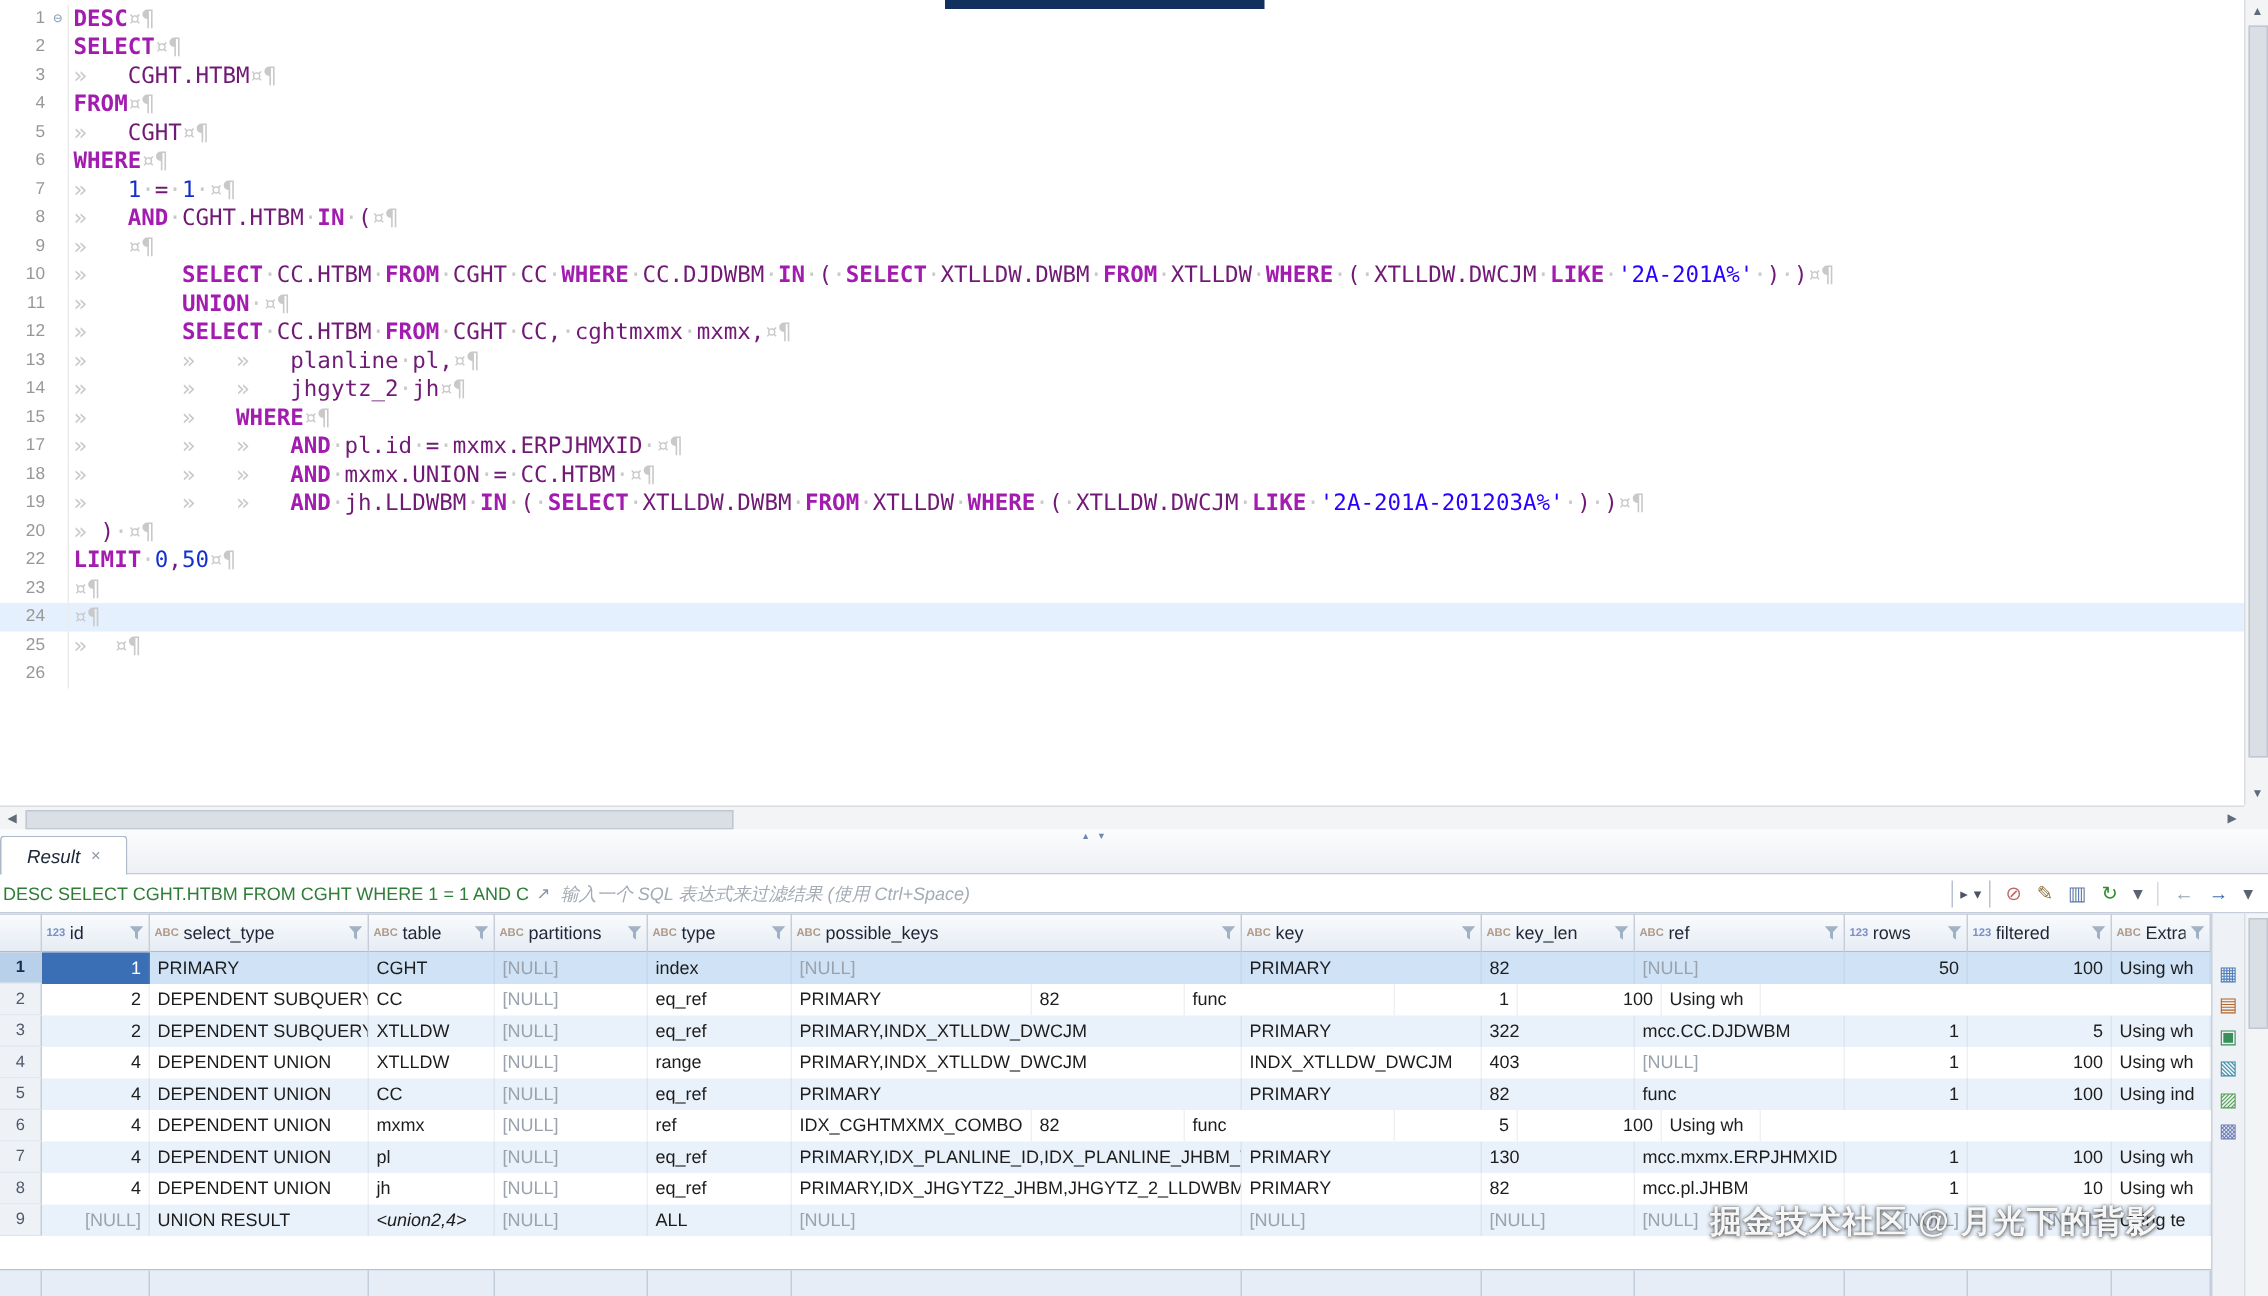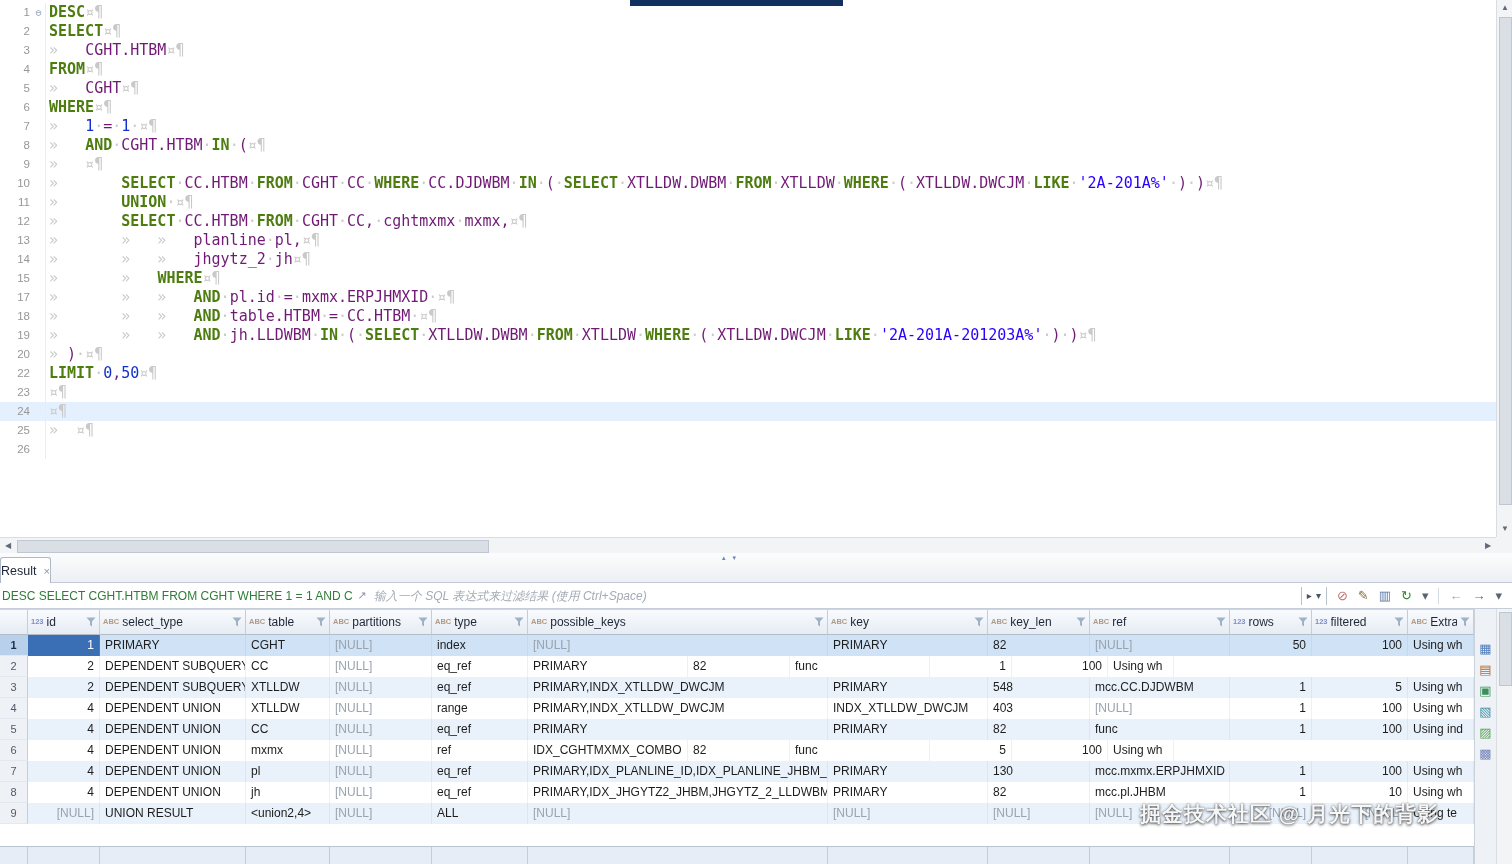--- a/index.html
+++ b/index.html
@@ -13,44 +13,44 @@
   .editor{position:absolute;left:0;top:0;width:1496px;height:537px;background:#fff;
           overflow:hidden;padding-top:3px;box-sizing:border-box;}
   .line{display:flex;width:1496px;height:19px;line-height:19px;white-space:pre;
         font-family:"DejaVu Sans Mono",monospace;font-size:15px;}
   .line.current{background:#e4f0fd;}
   .lnum{flex:0 0 30px;text-align:right;color:#979797;font-size:11.5px;
         font-family:"Liberation Sans",sans-serif;padding-right:2px;}
   .fold{flex:0 0 13px;color:#8fa3b8;font-size:10px;text-align:center;
         border-right:1px solid #ececec;margin-right:3px;}
   .codeline{white-space:pre;}
-  .t-k{color:#4d7c0f;font-weight:bold;}
+  .t-k{color:#a21caf;font-weight:bold;}
   .t-p{color:#701a75;}
   .t-n{color:#1330cc;}
   .t-s{color:#2a00ff;}
   .t-w{color:#c9c9c9;}
 
   
   .vscroll{position:absolute;left:1496px;top:0;width:16px;height:537px;background:#f2f4f6;border-left:1px solid #d9dde2;box-sizing:border-box;}
   .hscroll{position:absolute;left:0;top:537px;width:1496px;height:16px;background:#f2f4f6;border-top:1px solid #d9dde2;box-sizing:border-box;}
   .sb-corner{position:absolute;left:1496px;top:537px;width:16px;height:16px;background:#f2f4f6;}
   .sb-arrow{position:absolute;color:#5f6b7a;font-size:8px;width:16px;height:16px;text-align:center;line-height:16px;}
   .sb-top{top:0;left:0;}.sb-bottom{bottom:0;left:0;}
   .sb-left{left:0;top:0;}.sb-right{right:0;top:0;}
   .vthumb{position:absolute;left:2px;top:17px;width:11px;height:486px;background:#dadfe5;border:1px solid #c0c7d0;}
   .hthumb{position:absolute;left:17px;top:2px;height:11px;width:470px;background:#dadfe5;border:1px solid #c0c7d0;}
   .gvscroll{position:absolute;left:1496px;top:609px;width:16px;height:255px;background:#f2f4f6;border-left:1px solid #d9dde2;box-sizing:border-box;}
   .gvthumb{position:absolute;left:2px;top:3px;width:11px;height:72px;background:#dadfe5;border:1px solid #c0c7d0;}
 
   
   .tabstrip{position:absolute;left:0;top:553px;width:1512px;height:30px;
             background:linear-gradient(#fbfcfd,#edf0f4);border-bottom:1px solid #c2cad6;box-sizing:border-box;}
-  .tab{position:absolute;left:0;top:4px;height:26px;padding:0 0;background:#fff;
+  .tab{position:absolute;left:0;top:4px;height:26px;padding:0 17px;background:#fff;
        border:1px solid #aeb8c6;border-bottom:none;border-radius:3px 3px 0 0;
-       display:flex;align-items:center;gap:7px;font-size:12.5px;color:#20293a;}
+       display:flex;align-items:center;gap:7px;font-size:12.5px;color:#20293a;font-style:italic;}
   .tab-close{color:#8b95a3;font-size:11px;cursor:default;}
   .sash{position:absolute;left:722px;top:0;display:flex;gap:7px;color:#6d87ad;font-size:7px;line-height:10px;}
 
   
   .filterbar{position:absolute;left:0;top:583px;width:1512px;height:26px;background:#fff;
              border-bottom:1px solid #c4cdd9;display:flex;align-items:center;box-sizing:border-box;}
   .query{margin-left:2px;font-size:12px;color:#2e7d36;white-space:nowrap;}
   .expand{font-size:11px;color:#8a96a6;margin:0 5px;}
   .filter-input{flex:1;height:20px;border:0;outline:0;font-size:12px;color:#333;
                 font-family:"Liberation Sans",sans-serif;background:transparent;}
@@ -116,21 +116,21 @@
         <div class="line"><span class="lnum">7</span><span class="fold"></span><span class="codeline"><span class="t-w">»   </span><span class="t-n">1</span><span class="t-w">·</span><span class="t-p">=</span><span class="t-w">·</span><span class="t-n">1</span><span class="t-w">·¤¶</span></span></div>
         <div class="line"><span class="lnum">8</span><span class="fold"></span><span class="codeline"><span class="t-w">»   </span><span class="t-k">AND</span><span class="t-w">·</span><span class="t-p">CGHT.HTBM</span><span class="t-w">·</span><span class="t-k">IN</span><span class="t-w">·</span><span class="t-p">(</span><span class="t-w">¤¶</span></span></div>
         <div class="line"><span class="lnum">9</span><span class="fold"></span><span class="codeline"><span class="t-w">»   ¤¶</span></span></div>
         <div class="line"><span class="lnum">10</span><span class="fold"></span><span class="codeline"><span class="t-w">»       </span><span class="t-k">SELECT</span><span class="t-w">·</span><span class="t-p">CC.HTBM</span><span class="t-w">·</span><span class="t-k">FROM</span><span class="t-w">·</span><span class="t-p">CGHT</span><span class="t-w">·</span><span class="t-p">CC</span><span class="t-w">·</span><span class="t-k">WHERE</span><span class="t-w">·</span><span class="t-p">CC.DJDWBM</span><span class="t-w">·</span><span class="t-k">IN</span><span class="t-w">·</span><span class="t-p">(</span><span class="t-w">·</span><span class="t-k">SELECT</span><span class="t-w">·</span><span class="t-p">XTLLDW.DWBM</span><span class="t-w">·</span><span class="t-k">FROM</span><span class="t-w">·</span><span class="t-p">XTLLDW</span><span class="t-w">·</span><span class="t-k">WHERE</span><span class="t-w">·</span><span class="t-p">(</span><span class="t-w">·</span><span class="t-p">XTLLDW.DWCJM</span><span class="t-w">·</span><span class="t-k">LIKE</span><span class="t-w">·</span><span class="t-s">'2A-201A%'</span><span class="t-w">·</span><span class="t-p">)</span><span class="t-w">·</span><span class="t-p">)</span><span class="t-w">¤¶</span></span></div>
         <div class="line"><span class="lnum">11</span><span class="fold"></span><span class="codeline"><span class="t-w">»       </span><span class="t-k">UNION</span><span class="t-w">·¤¶</span></span></div>
         <div class="line"><span class="lnum">12</span><span class="fold"></span><span class="codeline"><span class="t-w">»       </span><span class="t-k">SELECT</span><span class="t-w">·</span><span class="t-p">CC.HTBM</span><span class="t-w">·</span><span class="t-k">FROM</span><span class="t-w">·</span><span class="t-p">CGHT</span><span class="t-w">·</span><span class="t-p">CC,</span><span class="t-w">·</span><span class="t-p">cghtmxmx</span><span class="t-w">·</span><span class="t-p">mxmx,</span><span class="t-w">¤¶</span></span></div>
         <div class="line"><span class="lnum">13</span><span class="fold"></span><span class="codeline"><span class="t-w">»       »   »   </span><span class="t-p">planline</span><span class="t-w">·</span><span class="t-p">pl,</span><span class="t-w">¤¶</span></span></div>
         <div class="line"><span class="lnum">14</span><span class="fold"></span><span class="codeline"><span class="t-w">»       »   »   </span><span class="t-p">jhgytz_2</span><span class="t-w">·</span><span class="t-p">jh</span><span class="t-w">¤¶</span></span></div>
         <div class="line"><span class="lnum">15</span><span class="fold"></span><span class="codeline"><span class="t-w">»       »   </span><span class="t-k">WHERE</span><span class="t-w">¤¶</span></span></div>
         <div class="line"><span class="lnum">17</span><span class="fold"></span><span class="codeline"><span class="t-w">»       »   »   </span><span class="t-k">AND</span><span class="t-w">·</span><span class="t-p">pl.id</span><span class="t-w">·</span><span class="t-p">=</span><span class="t-w">·</span><span class="t-p">mxmx.ERPJHMXID</span><span class="t-w">·¤¶</span></span></div>
-        <div class="line"><span class="lnum">18</span><span class="fold"></span><span class="codeline"><span class="t-w">»       »   »   </span><span class="t-k">AND</span><span class="t-w">·</span><span class="t-p">table.HTBM</span><span class="t-w">·</span><span class="t-p">=</span><span class="t-w">·</span><span class="t-p">CC.HTBM</span><span class="t-w">·¤¶</span></span></div>
+        <div class="line"><span class="lnum">18</span><span class="fold"></span><span class="codeline"><span class="t-w">»       »   »   </span><span class="t-k">AND</span><span class="t-w">·</span><span class="t-p">mxmx.UNION</span><span class="t-w">·</span><span class="t-p">=</span><span class="t-w">·</span><span class="t-p">CC.HTBM</span><span class="t-w">·¤¶</span></span></div>
         <div class="line"><span class="lnum">19</span><span class="fold"></span><span class="codeline"><span class="t-w">»       »   »   </span><span class="t-k">AND</span><span class="t-w">·</span><span class="t-p">jh.LLDWBM</span><span class="t-w">·</span><span class="t-k">IN</span><span class="t-w">·</span><span class="t-p">(</span><span class="t-w">·</span><span class="t-k">SELECT</span><span class="t-w">·</span><span class="t-p">XTLLDW.DWBM</span><span class="t-w">·</span><span class="t-k">FROM</span><span class="t-w">·</span><span class="t-p">XTLLDW</span><span class="t-w">·</span><span class="t-k">WHERE</span><span class="t-w">·</span><span class="t-p">(</span><span class="t-w">·</span><span class="t-p">XTLLDW.DWCJM</span><span class="t-w">·</span><span class="t-k">LIKE</span><span class="t-w">·</span><span class="t-s">'2A-201A-201203A%'</span><span class="t-w">·</span><span class="t-p">)</span><span class="t-w">·</span><span class="t-p">)</span><span class="t-w">¤¶</span></span></div>
         <div class="line"><span class="lnum">20</span><span class="fold"></span><span class="codeline"><span class="t-w">» </span><span class="t-p">)</span><span class="t-w">·¤¶</span></span></div>
         <div class="line"><span class="lnum">22</span><span class="fold"></span><span class="codeline"><span class="t-k">LIMIT</span><span class="t-w">·</span><span class="t-n">0</span><span class="t-p">,</span><span class="t-n">50</span><span class="t-w">¤¶</span></span></div>
         <div class="line"><span class="lnum">23</span><span class="fold"></span><span class="codeline"><span class="t-w">¤¶</span></span></div>
         <div class="line current"><span class="lnum">24</span><span class="fold"></span><span class="codeline"><span class="t-w">¤¶</span></span></div>
         <div class="line"><span class="lnum">25</span><span class="fold"></span><span class="codeline"><span class="t-w">»  ¤¶</span></span></div>
         <div class="line"><span class="lnum">26</span><span class="fold"></span><span class="codeline"></span></div>
       </div>
   </div>
 
@@ -301,21 +301,21 @@
         </div>
         <div class="g-row row-even">
           <div class="g-gutter">3</div>
           <div class="g-cell" style="width: 72px; text-align: right;">2</div>
           <div class="g-cell" style="width: 146px;">DEPENDENT SUBQUERY</div>
           <div class="g-cell" style="width: 84px;">XTLLDW</div>
           <div class="g-cell null" style="width: 102px;">[NULL]</div>
           <div class="g-cell" style="width: 96px;">eq_ref</div>
           <div class="g-cell" style="width: 300px;">PRIMARY,INDX_XTLLDW_DWCJM</div>
           <div class="g-cell" style="width: 160px;">PRIMARY</div>
-          <div class="g-cell" style="width: 102px;">548</div>
+          <div class="g-cell" style="width: 102px;">322</div>
           <div class="g-cell" style="width: 140px;">mcc.CC.DJDWBM</div>
           <div class="g-cell" style="width: 82px; text-align: right;">1</div>
           <div class="g-cell" style="width: 96px; text-align: right;">5</div>
           <div class="g-cell" style="width: 66px;">Using wh</div>
         </div>
         <div class="g-row row-odd">
           <div class="g-gutter">4</div>
           <div class="g-cell" style="width: 72px; text-align: right;">4</div>
           <div class="g-cell" style="width: 146px;">DEPENDENT UNION</div>
           <div class="g-cell" style="width: 84px;">XTLLDW</div>
@@ -385,21 +385,21 @@
           <div class="g-cell" style="width: 102px;">82</div>
           <div class="g-cell" style="width: 140px;">mcc.pl.JHBM</div>
           <div class="g-cell" style="width: 82px; text-align: right;">1</div>
           <div class="g-cell" style="width: 96px; text-align: right;">10</div>
           <div class="g-cell" style="width: 66px;">Using wh</div>
         </div>
         <div class="g-row row-even">
           <div class="g-gutter">9</div>
           <div class="g-cell null" style="width: 72px; text-align: right;">[NULL]</div>
           <div class="g-cell" style="width: 146px;">UNION RESULT</div>
-          <div class="g-cell" style="width: 84px;">&lt;union2,4&gt;</div>
+          <div class="g-cell" style="width: 84px; font-style: italic;">&lt;union2,4&gt;</div>
           <div class="g-cell null" style="width: 102px;">[NULL]</div>
           <div class="g-cell" style="width: 96px;">ALL</div>
           <div class="g-cell null" style="width: 300px;">[NULL]</div>
           <div class="g-cell null" style="width: 160px;">[NULL]</div>
           <div class="g-cell null" style="width: 102px;">[NULL]</div>
           <div class="g-cell null" style="width: 140px;">[NULL]</div>
           <div class="g-cell null" style="width: 82px; text-align: right;">[NULL]</div>
           <div class="g-cell null" style="width: 96px; text-align: right;">[NULL]</div>
           <div class="g-cell" style="width: 66px;">Using te</div>
         </div>

